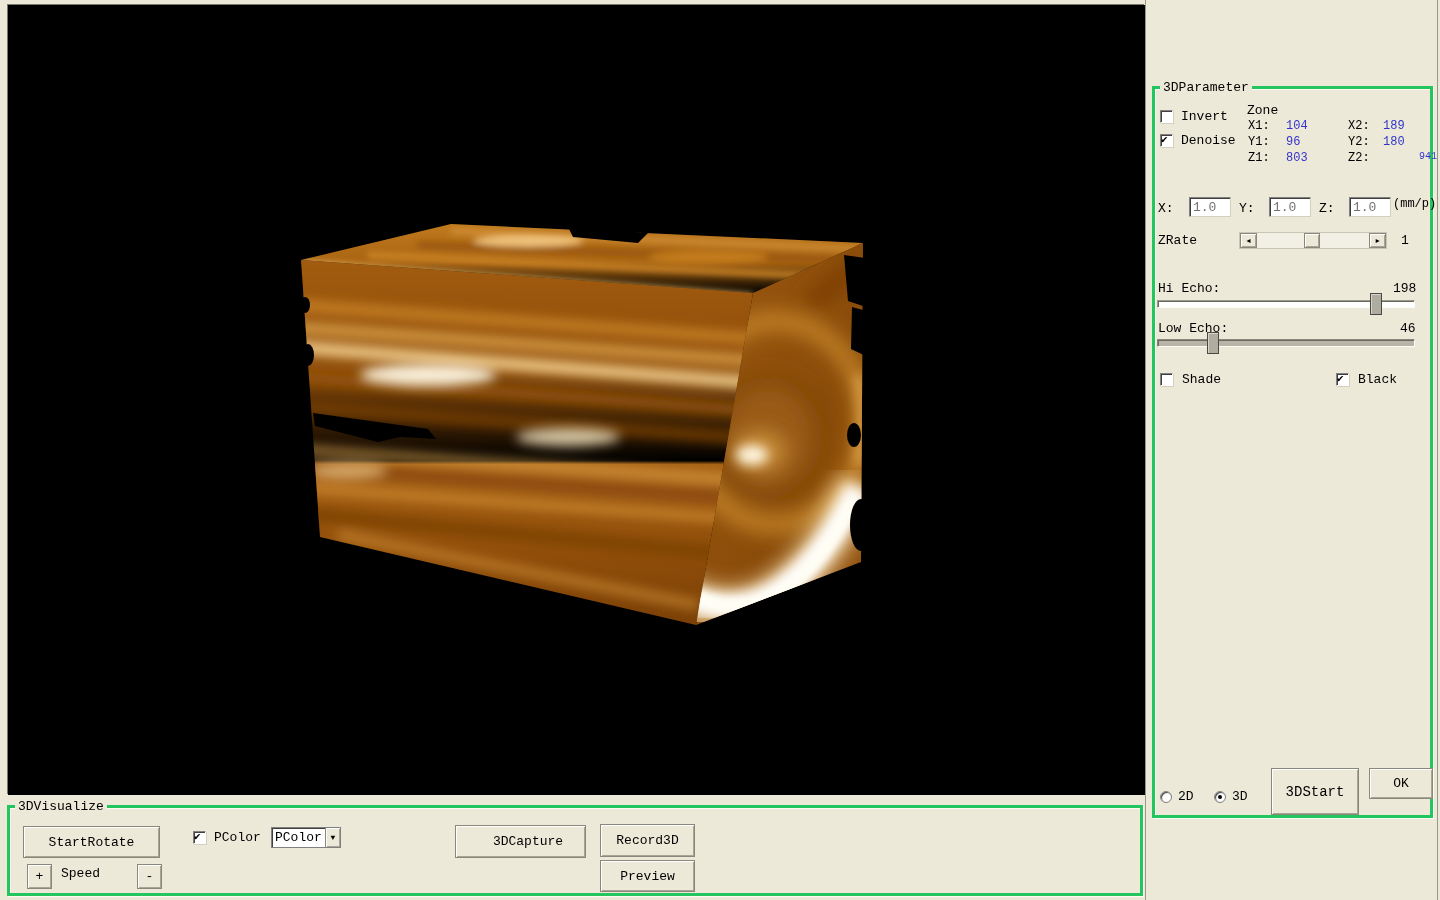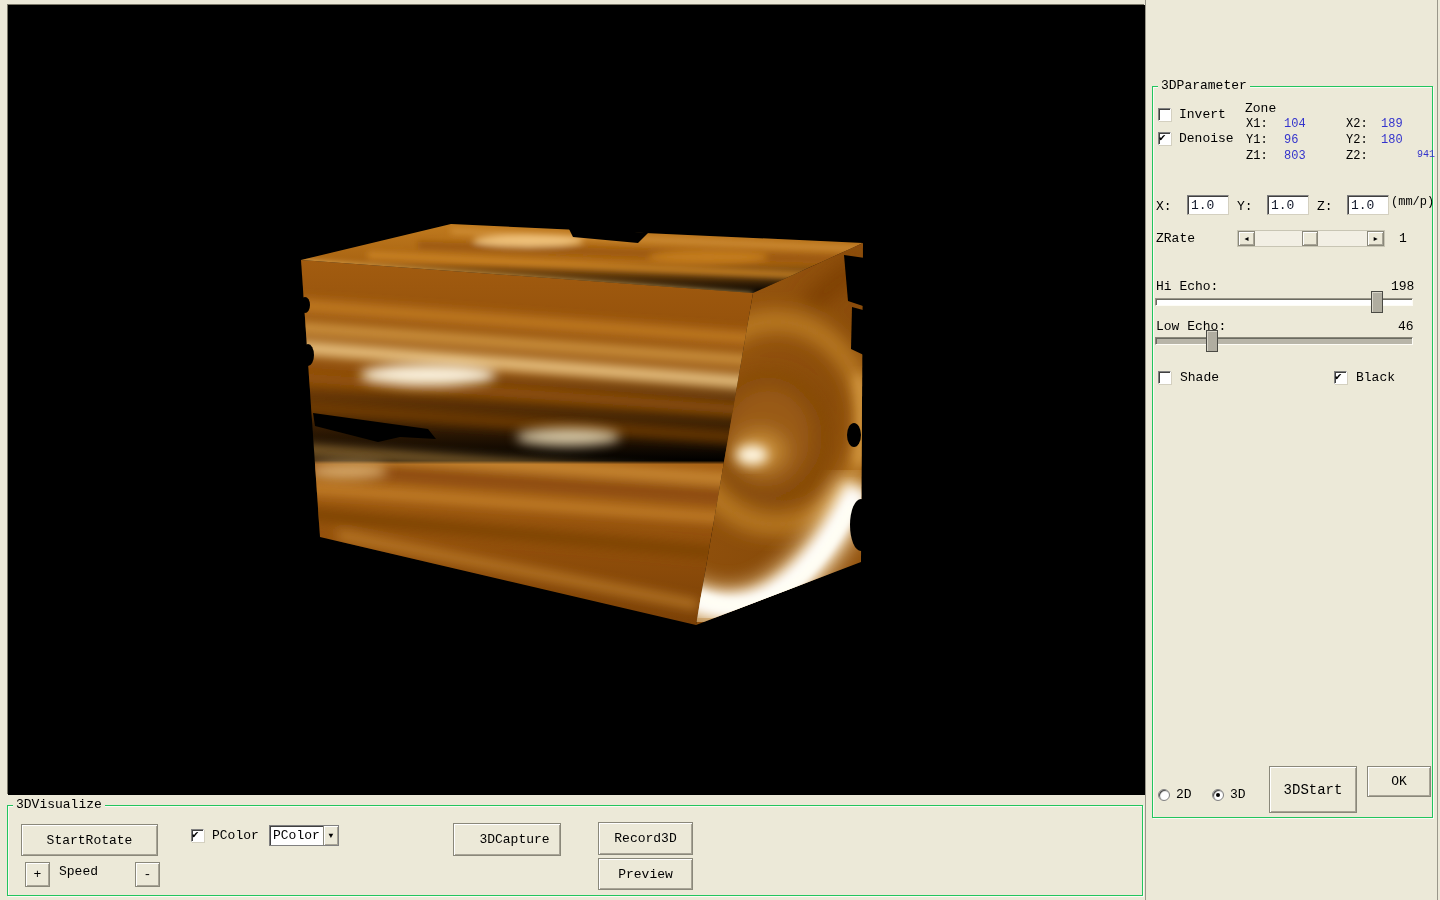--- a/index.html
+++ b/index.html
@@ -10,21 +10,21 @@
     font-size:13px; color:#000;
     position:relative;
   }
   .frame-line { position:absolute; background:#9a978a; }
   .viewport {
     position:absolute; left:7px; top:4px; width:1137px; height:790px;
     background:#000; border-top:1px solid #7b7869; border-left:1px solid #7b7869;
   }
   .groupbox {
     position:absolute;
-    border:1px solid #22c55e;
+    border:3px solid #22c55e;
     box-shadow:inset 1px 1px 0 #fbfaf3, 1px 1px 0 #fbfaf3;
   }
   .gb-label {
     position:absolute; left:5px; top:-9px; background:#ece9d8; padding:0 3px;
     font-size:13px; white-space:nowrap;
   }
   .lbl { position:absolute; white-space:nowrap; }
   .blue { color:#3333cc; }
   .gray-txt { color:#a8a496; }
   
@@ -50,21 +50,21 @@
     position:absolute; width:12px; height:12px; border-radius:50%; background:#fff;
     border:1px solid #808080; box-shadow:inset 1px 1px 1px #404040; cursor:pointer;
   }
   .radio .dot { display:none; position:absolute; left:3px; top:3px; width:4px; height:4px; border-radius:50%; background:#000; }
   .radio.selected .dot { display:block; }
   
   .textbox {
     position:absolute; background:#fff; border:1px solid #808080;
     border-bottom-color:#d4d0c0; border-right-color:#d4d0c0;
     box-shadow:inset 1px 1px 0 #404040;
-    font-family:inherit; font-size:13px; padding:1px 3px; color:#0f172a;
+    font-family:inherit; font-size:13px; padding:1px 3px; color:#737373;
   }
   
   .scrollbar { position:absolute; height:17px; background:#f2efe4; border:1px solid #c8c5b4; }
   .sb-btn {
     position:absolute; top:0; width:17px; height:15px; background:#ece9d8;
     border:1px solid #8a887a; box-shadow:inset 1px 1px 0 #fff, inset -1px -1px 0 #a8a496;
     display:flex; align-items:center; justify-content:center; font-size:7px; cursor:pointer;
   }
   .sb-thumb {
     position:absolute; top:0; width:16px; height:15px; background:#ece9d8;
@@ -300,20 +300,20 @@
   </span>
   <span class="lbl" style="left:204px;top:22px;">PColor</span>
 
   <div class="combo" style="left:261px;top:19px;width:70px;height:21px;">
     <span class="combo-text">PColor</span>
     <span class="combo-btn">
       <span>▼</span>
     </span>
   </div>
 
-  <button class="btn" style="left:445px;top:17px;width:108px;height:33px;padding-left:15px;">3DCapture</button>
+  <button class="btn" style="left:445px;top:17px;width:131px;height:33px;padding-left:15px;">3DCapture</button>
   <button class="btn" style="left:590px;top:16px;width:95px;height:33px;">Record3D</button>
   <button class="btn" style="left:590px;top:52px;width:95px;height:32px;">Preview</button>
 
   <button class="btn" style="left:17px;top:56px;width:25px;height:25px;">+</button>
   <span class="lbl" style="left:51px;top:58px;">Speed</span>
   <button class="btn" style="left:127px;top:56px;width:25px;height:25px;">-</button>
 </div>
 
 </body></html>

